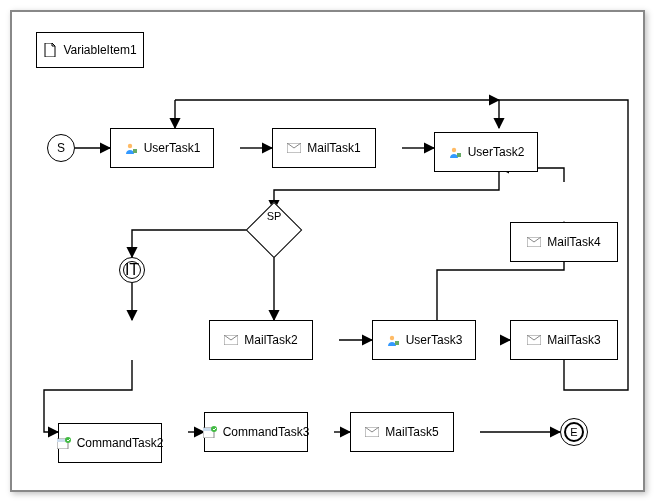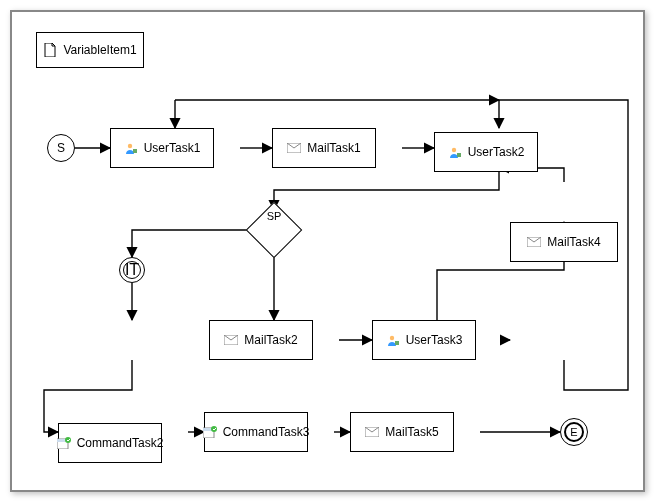--- a/index.html
+++ b/index.html
@@ -148,20 +148,31 @@
           <span class="ic">
             <svg width="14" height="12" viewBox="0 0 14 12">
               <circle cx="6" cy="4" r="2.2" fill="#fb6"></circle>
               <path d="M2 12c0-2.5 2-4 4-4s4 1.5 4 4" fill="#39f"></path>
               <rect x="9" y="7" width="4" height="4" fill="#6a6"></rect>
             </svg>
           </span>
           <span>UserTask3</span>
         </span>
 </div>
+<div class="node task-sm" style="left:498px;top:308px">
+  <span class="lbl">
+          <span class="ic">
+            <svg width="14" height="10" viewBox="0 0 14 10">
+              <rect x="0" y="0" width="14" height="10" fill="#fff" stroke="#888"></rect>
+              <path d="M0 0l7 5 7-5" fill="none" stroke="#888"></path>
+            </svg>
+          </span>
+          <span>MailTask3</span>
+        </span>
+</div>
 
 <div class="node task" style="left:46px;top:411px">
   <span class="lbl">
           <span class="ic">
             <svg width="14" height="12" viewBox="0 0 14 12">
               <rect x="0" y="2" width="11" height="10" fill="#fff" stroke="#888"></rect>
               <rect x="0" y="2" width="11" height="3" fill="#cde"></rect>
               <circle cx="11" cy="3" r="3" fill="#4b4"></circle>
               <path d="M10 3l1 1 2-2" stroke="#fff" stroke-width="1" fill="none"></path>
             </svg>

